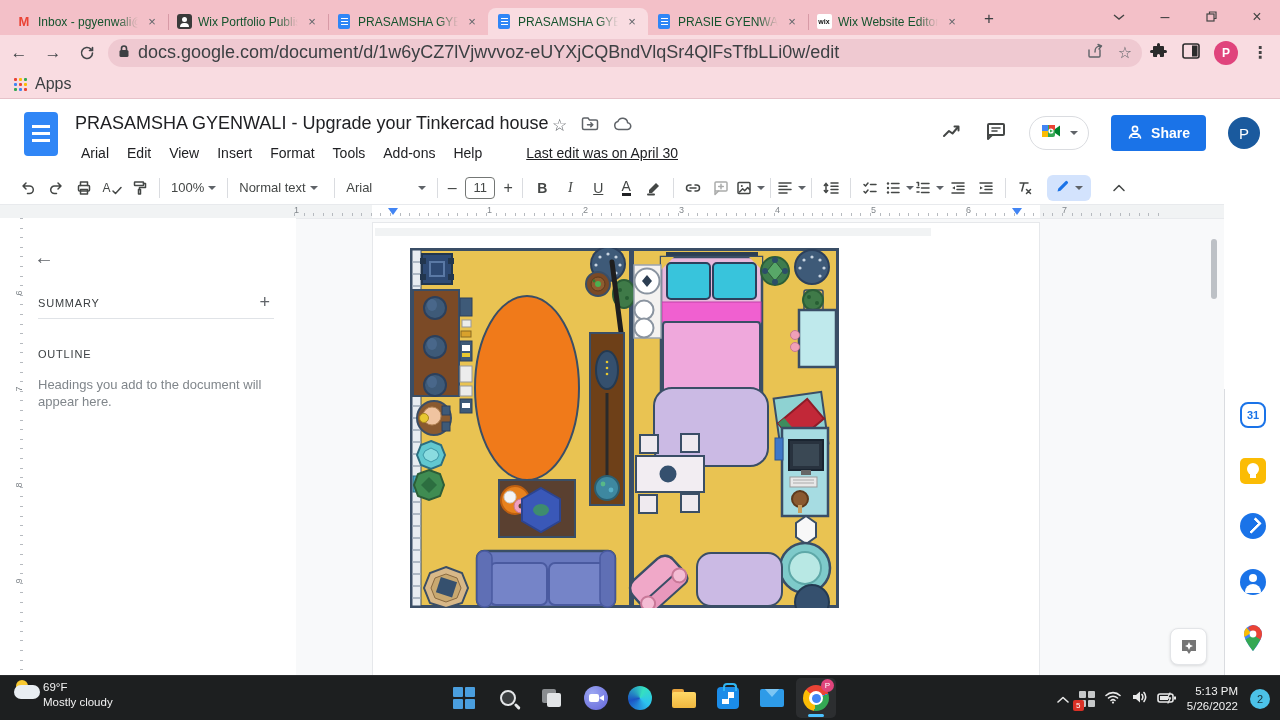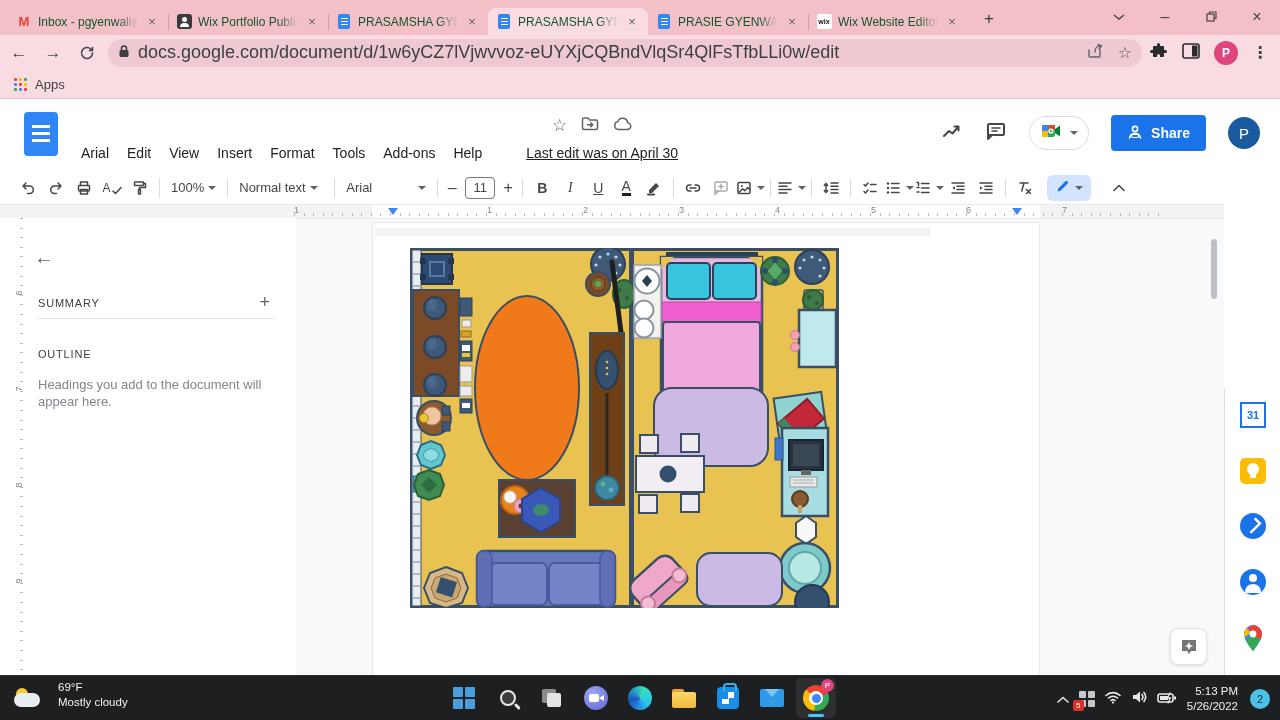--- a/index.html
+++ b/index.html
@@ -27,21 +27,21 @@
   .navbar{position:absolute;left:0;top:35px;width:1280px;height:35px;background:#F9DCE1;display:flex;align-items:center}
   .nbtn{width:30px;height:30px;display:flex;align-items:center;justify-content:center;color:#44474A;font-size:17px;margin-left:4px}
   .urlpill{height:28px;flex:1;margin:0 8px 0 6px;background:#EFC9D1;border-radius:14px;display:flex;align-items:center;padding:0 10px;max-width:1045px}
   .url{font-size:18px;color:#3C4043;flex:1;white-space:nowrap;overflow:hidden}
   .pillicons{display:flex;gap:14px;align-items:center;color:#5F6368}
   .nright{display:flex;align-items:center;gap:14px;padding-right:12px;color:#444}
   .avatar-sm{width:24px;height:24px;border-radius:50%;background:#E0447C;color:#fff;font-size:12px;font-weight:bold;display:flex;align-items:center;justify-content:center}
   .bookbar{position:absolute;left:0;top:70px;width:1280px;height:29px;background:#F9DCE1;display:flex;align-items:center;border-bottom:1px solid #E6C2C9}
   .appsgrid{width:13px;height:13px;margin-left:14px;display:grid;grid-template-columns:repeat(3,3px);grid-template-rows:repeat(3,3px);gap:2px}
   .appsgrid i{border-radius:1px}
-  .bookbar .lbl{font-size:13px;color:#3C4043;margin-left:8px}
+  .bookbar .lbl{font-size:16px;color:#3C4043;margin-left:8px}
   
   .dheader{position:absolute;left:0;top:99px;width:1280px;height:72px;background:#fff}
   .dlogo{position:absolute;left:24px;top:13px;width:34px;height:44px;background:#3086F6;border-radius:4px}
   .dlogo::after{content:"";position:absolute;left:8px;top:13px;width:18px;height:17px;background:repeating-linear-gradient(to bottom,#fff 0 3px,transparent 3px 7px)}
   .dtitle{position:absolute;left:75px;top:14px;font-size:18px;color:#202124}
   .dtitleicons{position:absolute;left:552px;top:16px;display:flex;gap:14px;color:#5F6368;align-items:center}
   .dmenu{position:absolute;left:72px;top:43px;display:flex;align-items:center}
   .dmenu span{font-size:14px;color:#202124;padding:3px 9px;border-radius:4px}
   .lastedit{font-size:13px;color:#5F6368;text-decoration:underline;margin-left:26px}
   .dhright{position:absolute;right:20px;top:16px;display:flex;align-items:center;gap:22px}
@@ -78,34 +78,34 @@
   .outl{position:absolute;left:4px;top:126px}
   .hint{position:absolute;left:4px;top:158px;width:238px;font-size:13px;color:#80868B;line-height:17px}
   .canvas{position:absolute;left:296px;top:0;width:928px;height:100%;background:#F8F9FA;border-top:1px solid #E8EAED}
   .page{position:absolute;left:76px;top:3px;width:668px;height:454px;background:#fff;border:1px solid #E6E8EB;border-bottom:none}
   .pstrip{position:absolute;left:2px;top:5px;width:556px;height:8px;background:#F1F3F4}
   .floorplan{position:absolute;left:114px;top:29px;width:455px;height:360px}
   .scrollthumb{position:absolute;left:915px;top:20px;width:6px;height:60px;border-radius:3px;background:#BDC1C6}
   .sparklebtn{position:absolute;left:874px;top:409px;width:37px;height:37px;background:#fff;border:1px solid #E3E5E8;border-radius:8px;display:flex;align-items:center;justify-content:center;box-shadow:0 1px 3px rgba(0,0,0,.12)}
   .gside{position:absolute;left:1224px;top:171px;width:56px;height:504px;background:#fff;border-left:1px solid #DADCE0}
   .gicon{position:absolute;left:14px;width:28px;height:28px;display:flex;align-items:center;justify-content:center}
-  .cal{width:26px;height:26px;border:2.5px solid #1A73E8;border-radius:0;background:#fff;color:#1A73E8;font-size:11px;font-weight:bold;display:flex;align-items:center;justify-content:center}
+  .cal{width:26px;height:26px;border:2.5px solid #1A73E8;border-radius:8px;background:#fff;color:#1A73E8;font-size:11px;font-weight:bold;display:flex;align-items:center;justify-content:center}
   .keep{width:26px;height:26px;border-radius:5px;background:#FBBC04;position:relative}
   .keep::before{content:"";position:absolute;left:7px;top:5px;width:12px;height:12px;border-radius:50%;background:#fff}
   .keep::after{content:"";position:absolute;left:10px;top:15px;width:6px;height:5px;background:#fff}
   .tasks{width:26px;height:26px;border-radius:50%;background:#1A73E8;position:relative}
   .tasks::after{content:"";position:absolute;left:6px;top:8px;width:12px;height:6px;border-left:0;border-bottom:3px solid #fff;border-right:3px solid #fff;transform:rotate(-45deg);border-radius:1px}
   .contacts{width:26px;height:26px;border-radius:50%;background:#1A73E8;position:relative;overflow:hidden}
   .contacts::before{content:"";position:absolute;left:9px;top:5px;width:8px;height:8px;border-radius:50%;background:#fff}
   .contacts::after{content:"";position:absolute;left:5px;top:15px;width:16px;height:9px;border-radius:8px 8px 0 0;background:#fff}
   .gdivider{position:absolute;left:16px;width:24px;height:1px;background:#DADCE0}
   .gplus{position:absolute;left:0;width:56px;text-align:center;font-size:20px;color:#5F6368}
   
   .taskbar{position:absolute;left:0;top:675px;width:1280px;height:45px;background:#1D1F20;border-top:1px solid #2A2C2E}
-  .weather{position:absolute;left:14px;top:4px;display:flex;align-items:flex-end;gap:16px}
+  .weather{position:absolute;left:14px;top:4px;display:flex;align-items:flex-start;gap:1px}
   .wicon{width:28px;height:22px;position:relative}
   .wicon::before{content:"";position:absolute;left:2px;top:0;width:12px;height:12px;border-radius:50%;background:#F8C930}
   .wicon::after{content:"";position:absolute;left:0;top:5px;width:26px;height:14px;border-radius:8px;background:#E8EDF2}
   .wtxt{color:#F2F2F2;font-size:11.5px;line-height:15px}
   .centericons{position:absolute;left:444px;top:2px;display:flex;gap:4px}
   .tbi{width:40px;height:40px;display:flex;align-items:center;justify-content:center;border-radius:5px;position:relative}
   .tbi.active{background:#2C2E30}
   .tbi.active::after{content:"";position:absolute;left:12px;bottom:1px;width:16px;height:3px;border-radius:2px;background:#4CC2FF}
   .win{width:22px;height:22px;display:grid;grid-template-columns:10px 10px;grid-template-rows:10px 10px;gap:2px}
   .win i{background:#4A9EDE;border-radius:1px}
@@ -246,20 +246,21 @@
       <i style="background:#FBBC05"></i>
     <i style="background:#34A853"></i>
       <i style="background:#4285F4"></i>
       <i style="background:#EA4335"></i>
   </span>
   <span class="lbl">Apps</span>
 </div>
 
 <div class="dheader">
   <div class="dlogo"></div>
+  <div class="dtitle">PRASAMSHA GYENWALI - Upgrade your Tinkercad house</div>
   <div class="dtitleicons">
     <span style="font-size:17px">☆</span>
     <span><svg width="18" height="16" viewBox="0 0 18 16">
           <path d="M1.5 3.5A1.5 1.5 0 0 1 3 2h4l1.5 2H15a1.5 1.5 0 0 1 1.5 1.5V12A1.5 1.5 0 0 1 15 13.5H3A1.5 1.5 0 0 1 1.5 12z" fill="none" stroke="#5F6368" stroke-width="1.5"></path>
           <path d="M6.5 8.7h5M9.8 6.8l1.9 1.9-1.9 1.9" fill="none" stroke="#5F6368" stroke-width="1.5" stroke-linecap="round"></path>
         </svg></span>
     <span><svg width="20" height="15" viewBox="0 0 20 15">
           <path d="M5.5 13.5a4 4 0 0 1-.6-7.9 5 5 0 0 1 9.7 1.1 3.4 3.4 0 0 1-.5 6.8z" fill="none" stroke="#5F6368" stroke-width="1.5" stroke-linejoin="round"></path>
         </svg></span>
   </div>

